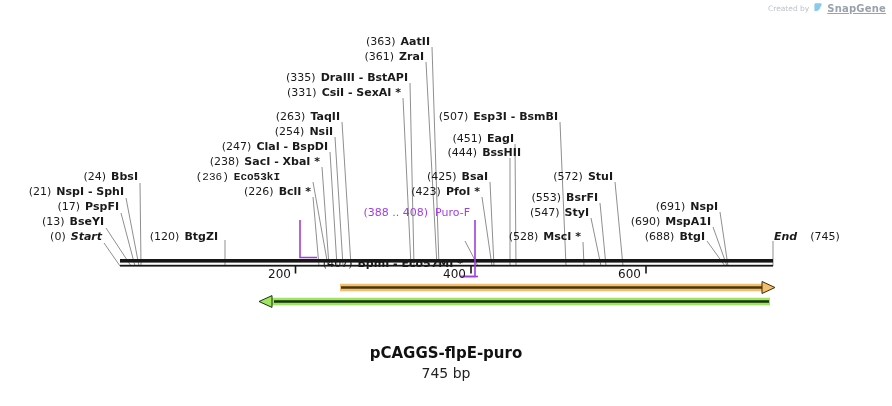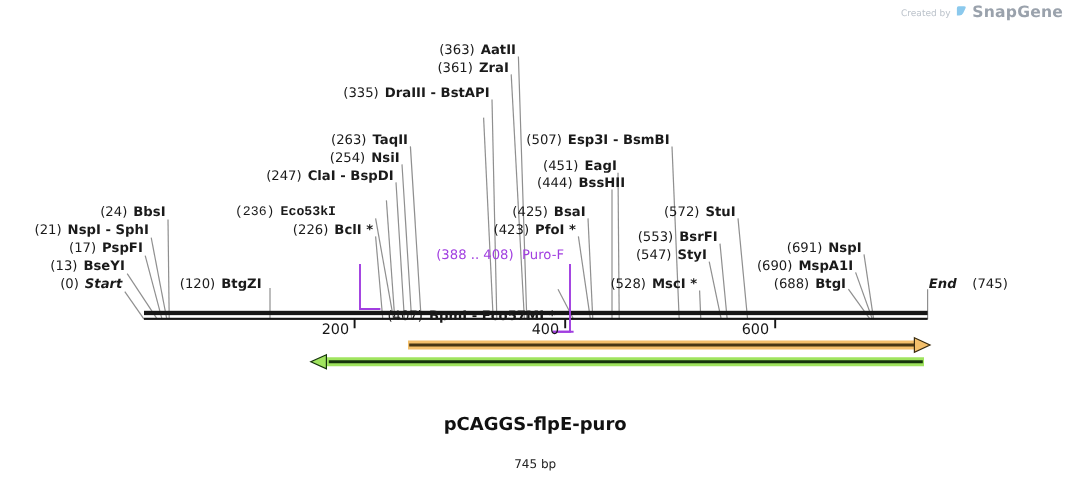--- a/index.html
+++ b/index.html
@@ -23,26 +23,26 @@
     position:absolute; font-size:12px; color:#161616; height:13px; line-height:13px;
     white-space:nowrap;
   }
   .feature-box {
     position:absolute; left:128px; top:311px; width:183px; height:18px;
     background:#b9bfc8; border:2px solid #50565e; text-align:center;
     font-size:12.5px; line-height:14px; color:#111;
   }
   .title-wrap { position:absolute; left:0; right:0; top:344px; text-align:center; }
   .title-main { font-size:15px; font-weight:700; color:#111; }
-  .title-sub  { font-size:10px; color:#222; margin-top:20px; }
+  .title-sub  { font-size:14px; color:#222; margin-top:3px; }
   .credit {
     position:absolute; top:3px; right:6px; display:flex; align-items:center; gap:4px;
   }
   .credit .created { font-size:7.5px; color:#bcc3cb;margin-left:16px; }
-  .credit .brand   { font-size:13px; color:#9aa2ac; font-weight:600; letter-spacing:0.2px; }
+  .credit .brand   { font-size:10px; color:#9aa2ac; font-weight:600; letter-spacing:0.2px;text-decoration:underline; }
 </style>
 </head>
 <body>
 
 <div id="map">
 
   <svg class="layer" width="892" height="406" viewBox="0 0 892 406">
     <g stroke="#8f8f8f" stroke-width="1">
       <line x1="104" y1="243" x2="120" y2="266"></line>
       <line x1="106" y1="228" x2="131" y2="266"></line>
@@ -101,23 +101,25 @@
   </svg>
 
   <div class="lbl" style="top:230px; right:790px;"><span class="p">(0)</span><span class="n it">Start</span></div>
   <div class="lbl" style="top:215px; right:788px;"><span class="p">(13)</span><span class="n">BseYI</span></div>
   <div class="lbl" style="top:200px; right:773px;"><span class="p">(17)</span><span class="n">PspFI</span></div>
   <div class="lbl" style="top:185px; right:768px;"><span class="p">(21)</span><span class="n">NspI - SphI</span></div>
   <div class="lbl" style="top:170px; right:754px;"><span class="p">(24)</span><span class="n">BbsI</span></div>
   <div class="lbl" style="top:230px; right:674px;"><span class="p">(120)</span><span class="n">BtgZI</span></div>
   <div class="lbl" style="top:185px; right:581px;"><span class="p">(226)</span><span class="n">BclI *</span></div>
   <div class="lbl" style="top:170px; right:612px;font-family:Liberation Mono, monospace;"><span class="p">(236)</span><span class="n">Eco53kI</span></div>
+  <div class="lbl" style="top:155px; right:572px;"><span class="p">(238)</span><span class="n">SacI - XbaI *</span></div>
   <div class="lbl" style="top:140px; right:564px;"><span class="p">(247)</span><span class="n">ClaI - BspDI</span></div>
   <div class="lbl" style="top:125px; right:559px;"><span class="p">(254)</span><span class="n">NsiI</span></div>
   <div class="lbl" style="top:110px; right:552px;"><span class="p">(263)</span><span class="n">TaqII</span></div>
+  <div class="lbl" style="top:86px; right:491px;"><span class="p">(331)</span><span class="n">CsiI - SexAI *</span></div>
   <div class="lbl" style="top:71px; right:484px;"><span class="p">(335)</span><span class="n">DraIII - BstAPI</span></div>
   <div class="lbl" style="top:50px; right:468px;"><span class="p">(361)</span><span class="n">ZraI</span></div>
   <div class="lbl" style="top:35px; right:462px;"><span class="p">(363)</span><span class="n">AatII</span></div>
   <div class="lbl" style="top:230px; right:429px;margin-top:27px;"><span class="p">(407)</span><span class="n">BpmI - Eco57MI *</span></div>
   <div class="lbl" style="top:185px; right:412px;"><span class="p">(423)</span><span class="n">PfoI *</span></div>
   <div class="lbl" style="top:170px; right:404px;"><span class="p">(425)</span><span class="n">BsaI</span></div>
   <div class="lbl" style="top:146px; right:371px;"><span class="p">(444)</span><span class="n">BssHII</span></div>
   <div class="lbl" style="top:132px; right:378px;"><span class="p">(451)</span><span class="n">EagI</span></div>
   <div class="lbl" style="top:110px; right:334px;"><span class="p">(507)</span><span class="n">Esp3I - BsmBI</span></div>
   <div class="lbl" style="top:230px; right:311px;"><span class="p">(528)</span><span class="n">MscI *</span></div>

